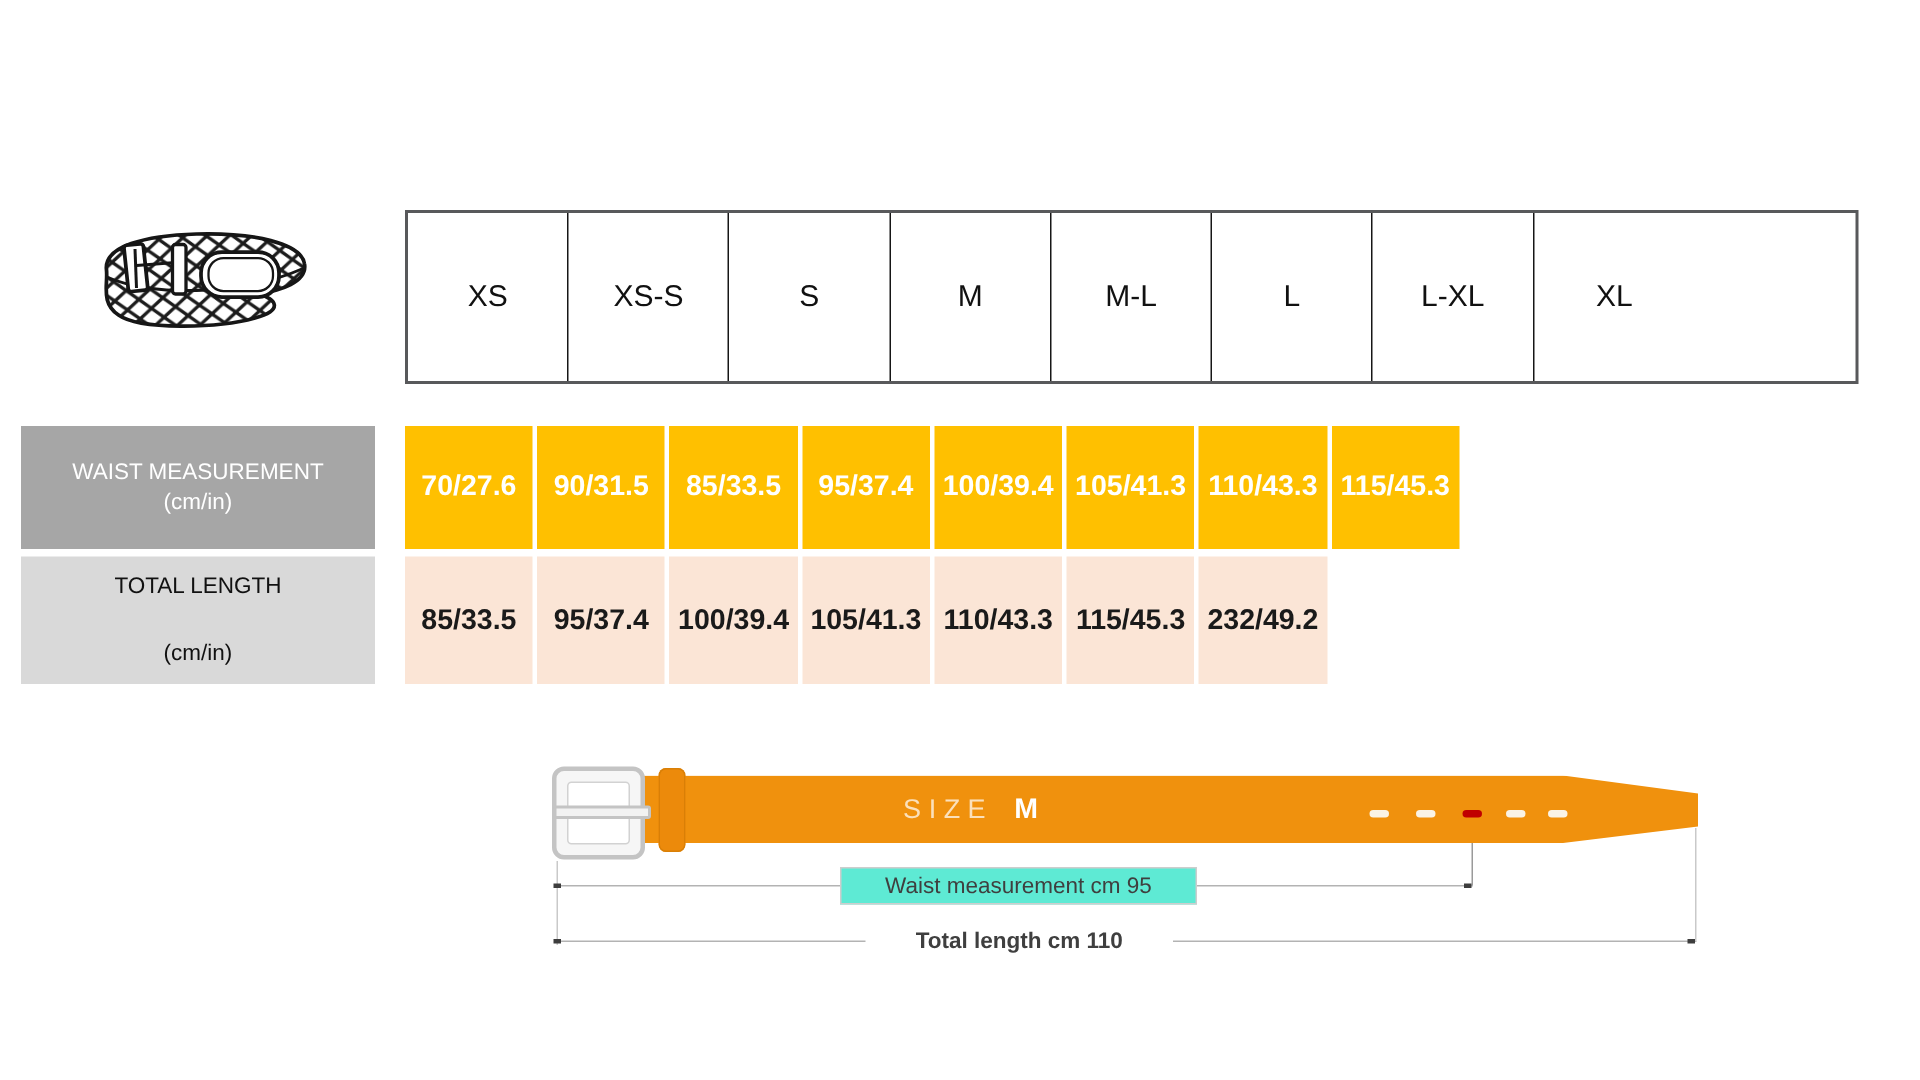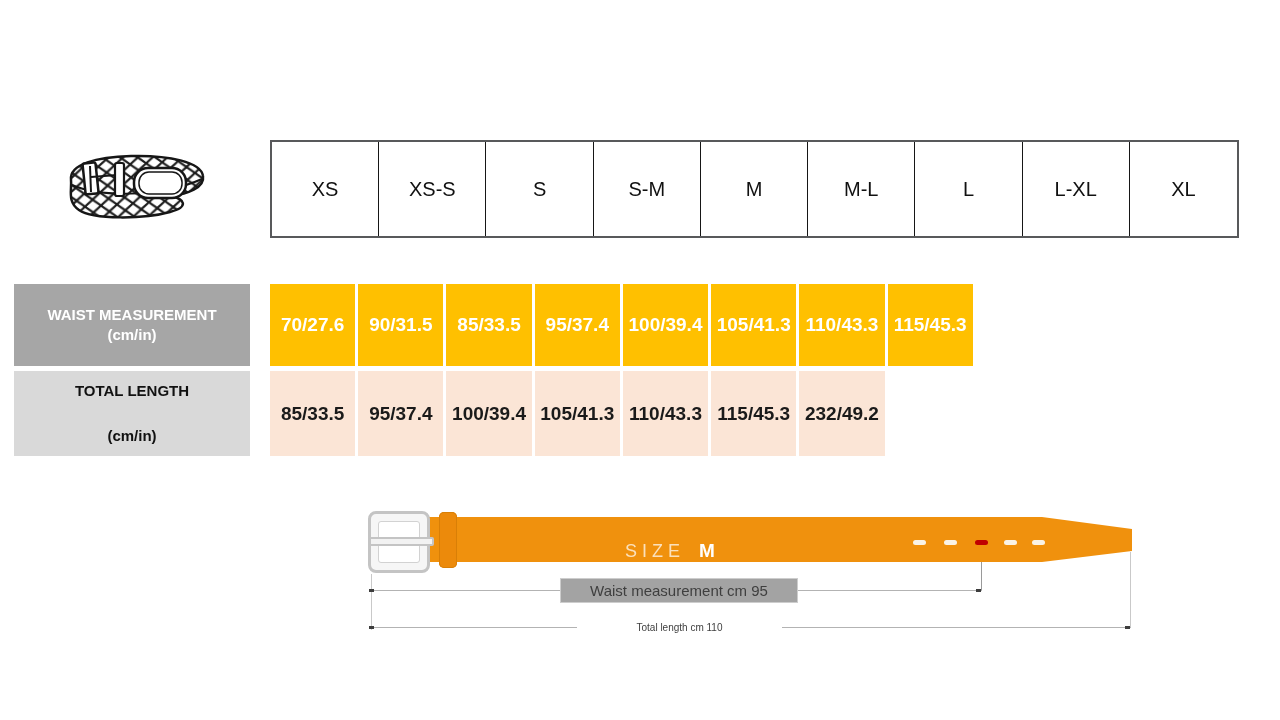--- a/index.html
+++ b/index.html
@@ -9,30 +9,30 @@
   }
   *{margin:0;padding:0;box-sizing:border-box;}
   html,body{width:1280px;height:720px;background:#fff;overflow:hidden;
     font-family:"Liberation Sans", sans-serif;}
   .page{position:relative;width:1280px;height:720px;background:#fff;}
 
   
   .belt-art{position:absolute;left:57px;top:150px;width:152px;height:76px;}
 
   
-  .size-header{position:absolute;left:270px;top:140px;width:969px;height:98px;
+  .size-header{position:absolute;left:270px;top:140px;width:969px;height:116px;
     display:grid;grid-template-columns:repeat(9,1fr);
     border:2px solid var(--c-border);background:#fff;}
   .size-header .cell{display:flex;align-items:center;justify-content:center;
     font-size:20px;color:#111;border-right:1px solid var(--c-cellline);}
   .size-header .cell:last-child{border-right:none;}
 
   
   .row-label{position:absolute;left:14px;width:236px;display:flex;flex-direction:column;
-    align-items:center;justify-content:center;font-weight:bold;font-size:15px;line-height:1.35;text-align:center;}
+    align-items:center;justify-content:center;font-weight:normal;font-size:15px;line-height:1.35;text-align:center;}
   .row-label.waist{top:284px;height:82px;background:var(--c-gray);color:#fff;}
   .row-label.total{top:371px;height:85px;background:var(--c-lightgray);color:#111;gap:25px;}
 
   .row-cells{position:absolute;left:270px;width:791px;display:grid;
     grid-template-columns:repeat(9,1fr);column-gap:3px;}
   .row-cells.waist{top:284px;height:82px;}
   .row-cells.total{top:371px;height:85px;}
   .row-cells .cell{display:flex;align-items:center;justify-content:center;
     font-weight:bold;font-size:19px;}
   .row-cells.waist .cell{background:var(--c-gold);color:#fff;}
@@ -41,37 +41,37 @@
   
   .strap{position:absolute;left:425px;top:517px;width:707px;height:45px;background:var(--c-belt);
     clip-path:polygon(0 0,617px 0,707px 12px,707px 34px,617px 45px,0 45px);z-index:1;}
   .keeper{position:absolute;left:439px;top:512px;width:18px;height:56px;background:var(--c-keeper);
     border-radius:5px;box-shadow:inset 0 0 0 1px #d97f06;z-index:3;}
   .buckle{position:absolute;left:368px;top:511px;width:62px;height:62px;background:#f6f6f6;
     border:3px solid #c4c4c4;border-radius:8px;z-index:4;}
   .buckle .hole{position:absolute;inset:7px;background:#fff;border:1px solid #d2d2d2;border-radius:3px;}
   .prong{position:absolute;left:369px;top:537px;width:65px;height:9px;background:#f2f2f2;
     border:2px solid #c4c4c4;border-radius:2px;z-index:5;}
-  .size-text{position:absolute;left:560px;top:517px;width:220px;height:45px;z-index:2;
-    display:flex;align-items:flex-end;justify-content:center;}
+  .size-text{position:absolute;left:537px;top:517px;width:220px;height:45px;z-index:2;
+    display:flex;align-items:center;justify-content:center;}
   .size-text .word{font-size:18px;letter-spacing:5px;color:rgba(255,255,255,.72);}
   .size-text .val{font-size:19px;font-weight:bold;color:#fff;margin-left:14px;}
   .hole-dash{position:absolute;top:540px;width:13px;height:5px;border-radius:2.5px;
     background:#FAF3E6;z-index:2;}
   .hole-dash.red{background:var(--c-red);}
 
   
   .vline{position:absolute;width:1px;background:#c9c9c9;z-index:0;}
   .hline{position:absolute;height:1px;background:var(--c-line);z-index:0;}
   .endmark{position:absolute;width:5px;height:3px;background:#3d3d3d;z-index:1;}
-  .dim-box{position:absolute;left:560px;top:578px;width:238px;height:25px;background:#a3a3a3;
+  .dim-box{position:absolute;left:560px;top:578px;width:238px;height:25px;background:#5eead4;
     border:1px solid #cdcdcd;display:flex;align-items:center;justify-content:center;
     font-size:15px;color:var(--c-dimtext);z-index:2;}
   .dim-text{position:absolute;left:577px;top:617px;width:205px;height:20px;background:#fff;
-    display:flex;align-items:center;justify-content:center;font-size:10px;color:var(--c-dimtext);z-index:2;}
+    display:flex;align-items:center;justify-content:center;font-size:15px;color:var(--c-dimtext);z-index:2;font-weight:bold;}
 </style>
 </head>
 <body>
 
 <div class="page">
 
   <div class="belt-art">
     <svg viewBox="0 0 152 76" width="152" height="76">
       <defs>
         <pattern id="braid" width="16" height="13" patternUnits="userSpaceOnUse" patternTransform="rotate(-4)">
@@ -87,21 +87,20 @@
       <rect x="58" y="13" width="9" height="33" rx="2" fill="#fff" stroke="#161616" stroke-width="2.2"></rect>
       <rect x="77" y="18" width="52" height="30" rx="14" fill="#fff" stroke="#161616" stroke-width="2.5"></rect>
       <rect x="82" y="22" width="43" height="22" rx="10" fill="none" stroke="#161616" stroke-width="1.5"></rect>
     </svg>
   </div>
 
   <div class="size-header">
     <div class="cell">XS</div>
     <div class="cell">XS-S</div>
     <div class="cell">S</div>
-    <div class="cell">S-M</div>
     <div class="cell">M</div>
     <div class="cell">M-L</div>
     <div class="cell">L</div>
     <div class="cell">L-XL</div>
     <div class="cell">XL</div>
   </div>
 
   <div class="row-label waist">
     <span>WAIST MEASUREMENT</span>
     <span>(cm/in)</span>

